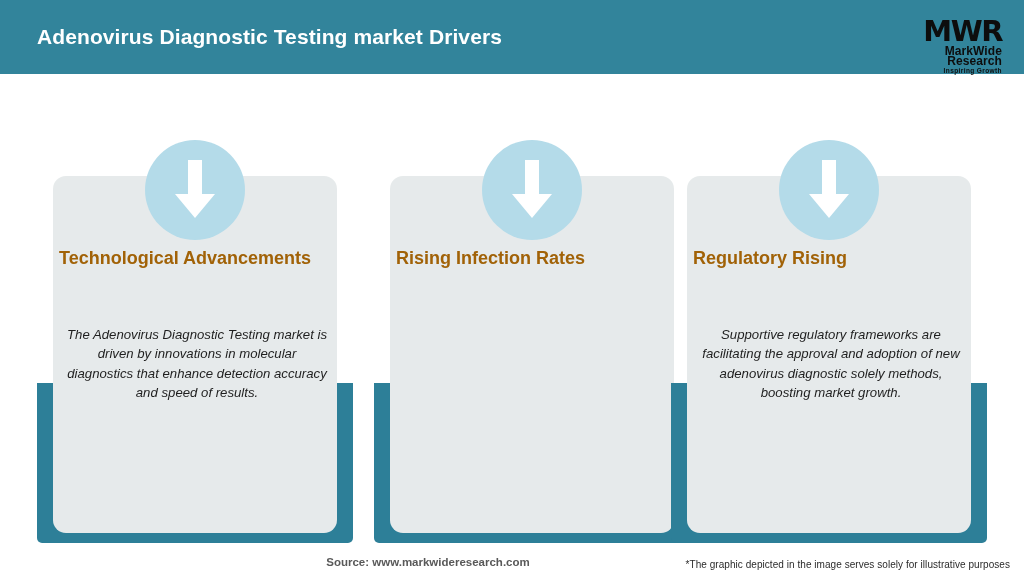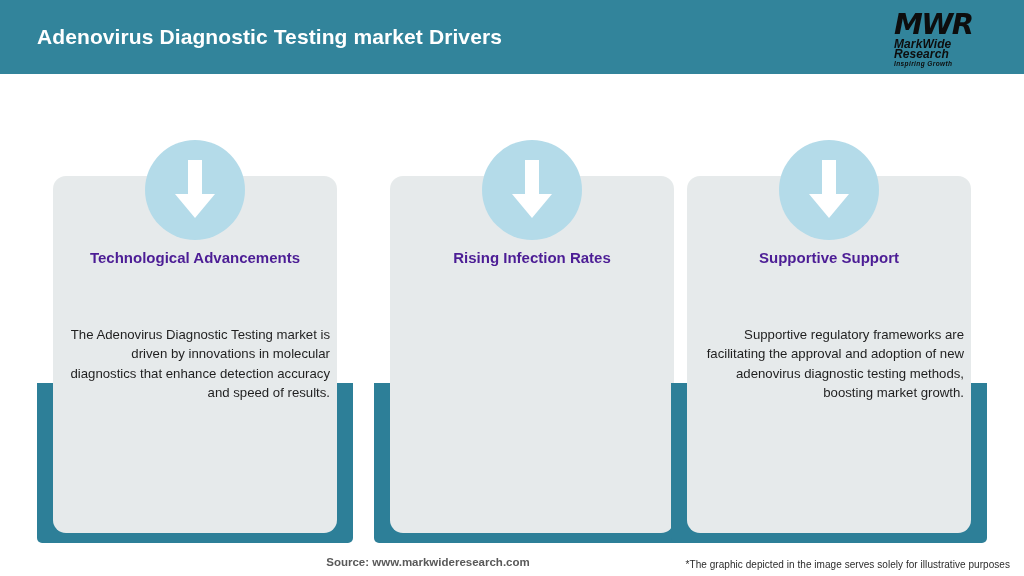--- a/index.html
+++ b/index.html
@@ -33,25 +33,24 @@
     font-size: 21px;
     font-weight: bold;
     letter-spacing: 0.1px;
     line-height: 30px;
   }
 
   
   .logo {
     position: absolute;
     right: 22px;
-    top: 9px;
+    top: 16px;
     width: 108px;
     height: 52px;
-    text-align: left;
-    font-style: italic;
+    text-align: right;
   }
   .logo-mark {
     display: block;
     height: 30px;
     line-height: 30px;
     font-size: 29px;
     font-weight: bold;
     color: #0d0d0d;
     letter-spacing: -1.5px;
     font-family: "DejaVu Sans", sans-serif;
@@ -127,36 +126,37 @@
     position: absolute;
     left: 28px;
     top: 20px;
   }
 
   .card-title {
     position: absolute;
     left: 22px;
     top: 150px;
     width: 272px;
-    text-align: center;
-    font-size: 15px;
-    font-weight: bold;
-    color: #4c1d95;
+    text-align: left;
+    font-size: 18px;
+    font-weight: bold;
+    color: #a16207;
     line-height: 20px;
   }
 
   .card-body {
     position: absolute;
     left: 27px;
     top: 227px;
     width: 266px;
     font-size: 13.2px;
     color: #1f1f1f;
     line-height: 19.4px;
-    text-align: right;
+    text-align: center;
+    font-style: italic;
   }
 
   
   .footer-source {
     position: absolute;
     left: 0;
     top: 556px;
     width: 856px;
     text-align: center;
     font-size: 11.5px;
@@ -210,20 +210,20 @@
   </div>
 
   <div class="card-group g3">
     <div class="card-frame"></div>
     <div class="card-panel"></div>
     <div class="card-icon">
       <svg width="44" height="60" viewBox="0 0 44 60" aria-hidden="true">
         <path d="M15 0 H29 V34 H42 L22 58 L2 34 H15 Z" fill="#ffffff"></path>
       </svg>
     </div>
-    <div class="card-title">Supportive Support</div>
-    <div class="card-body">Supportive regulatory frameworks are facilitating the approval and adoption of new adenovirus diagnostic testing methods, boosting market growth.</div>
+    <div class="card-title">Regulatory Rising</div>
+    <div class="card-body">Supportive regulatory frameworks are facilitating the approval and adoption of new adenovirus diagnostic solely methods, boosting market growth.</div>
   </div>
 
 </div>
 
 <div class="footer-source">Source: www.markwideresearch.com</div>
 <div class="footer-disclaimer">*The graphic depicted in the image serves solely for illustrative purposes</div>
 
 </body></html>

